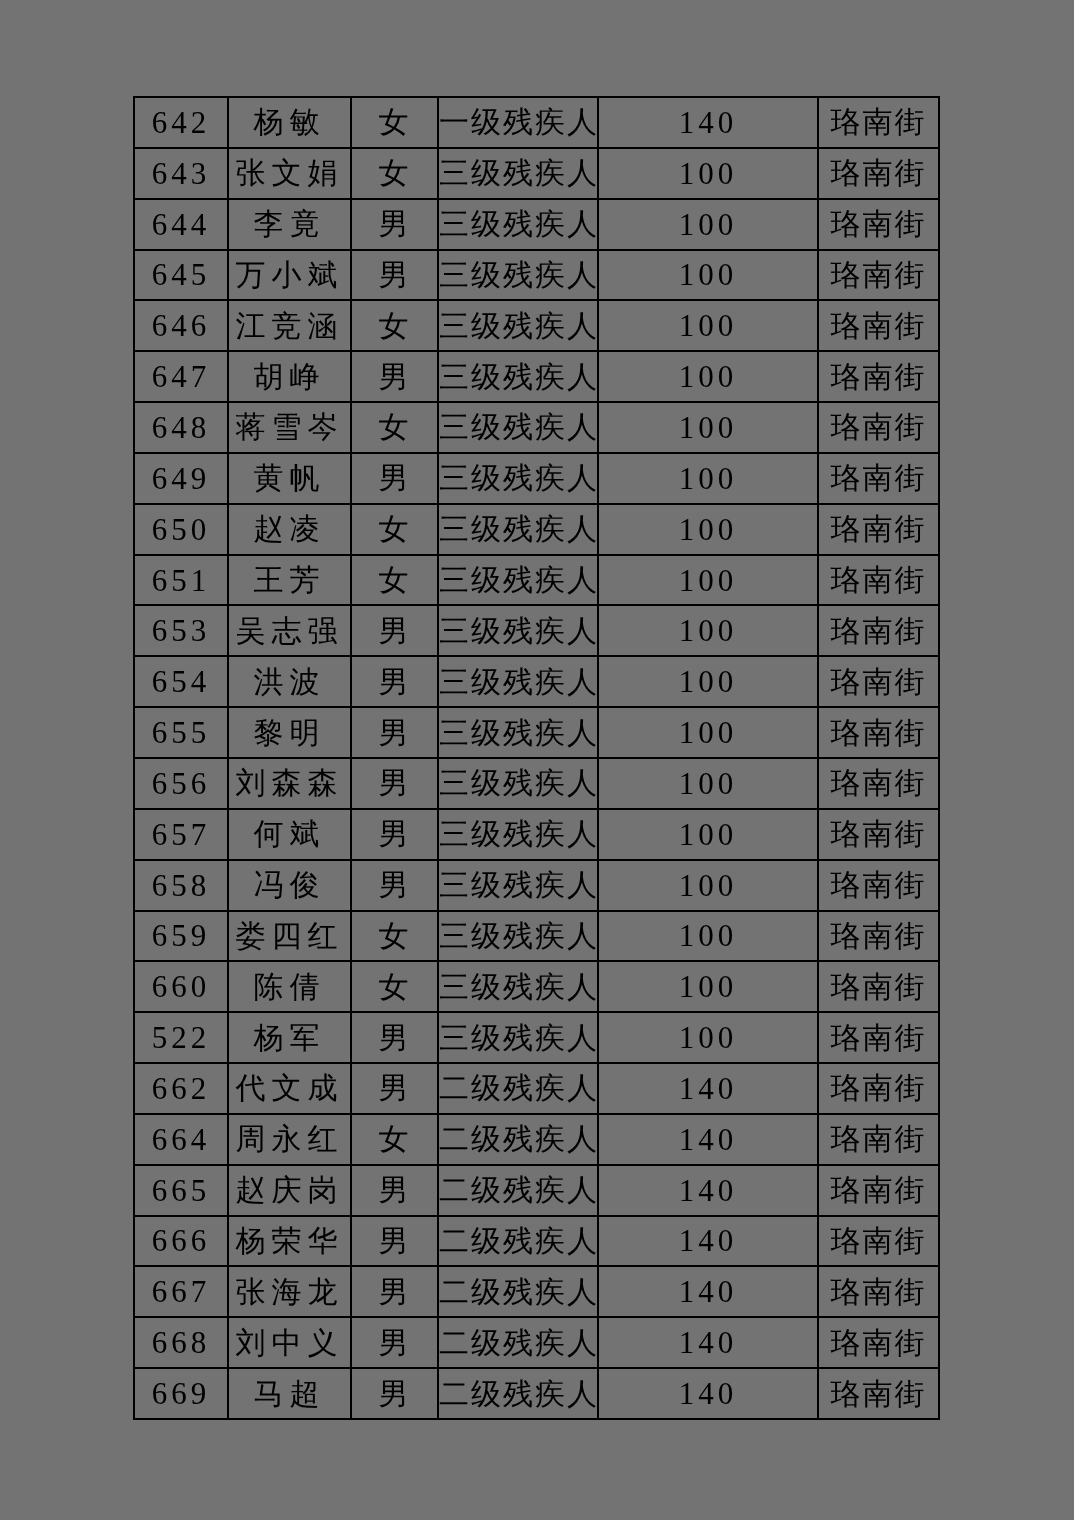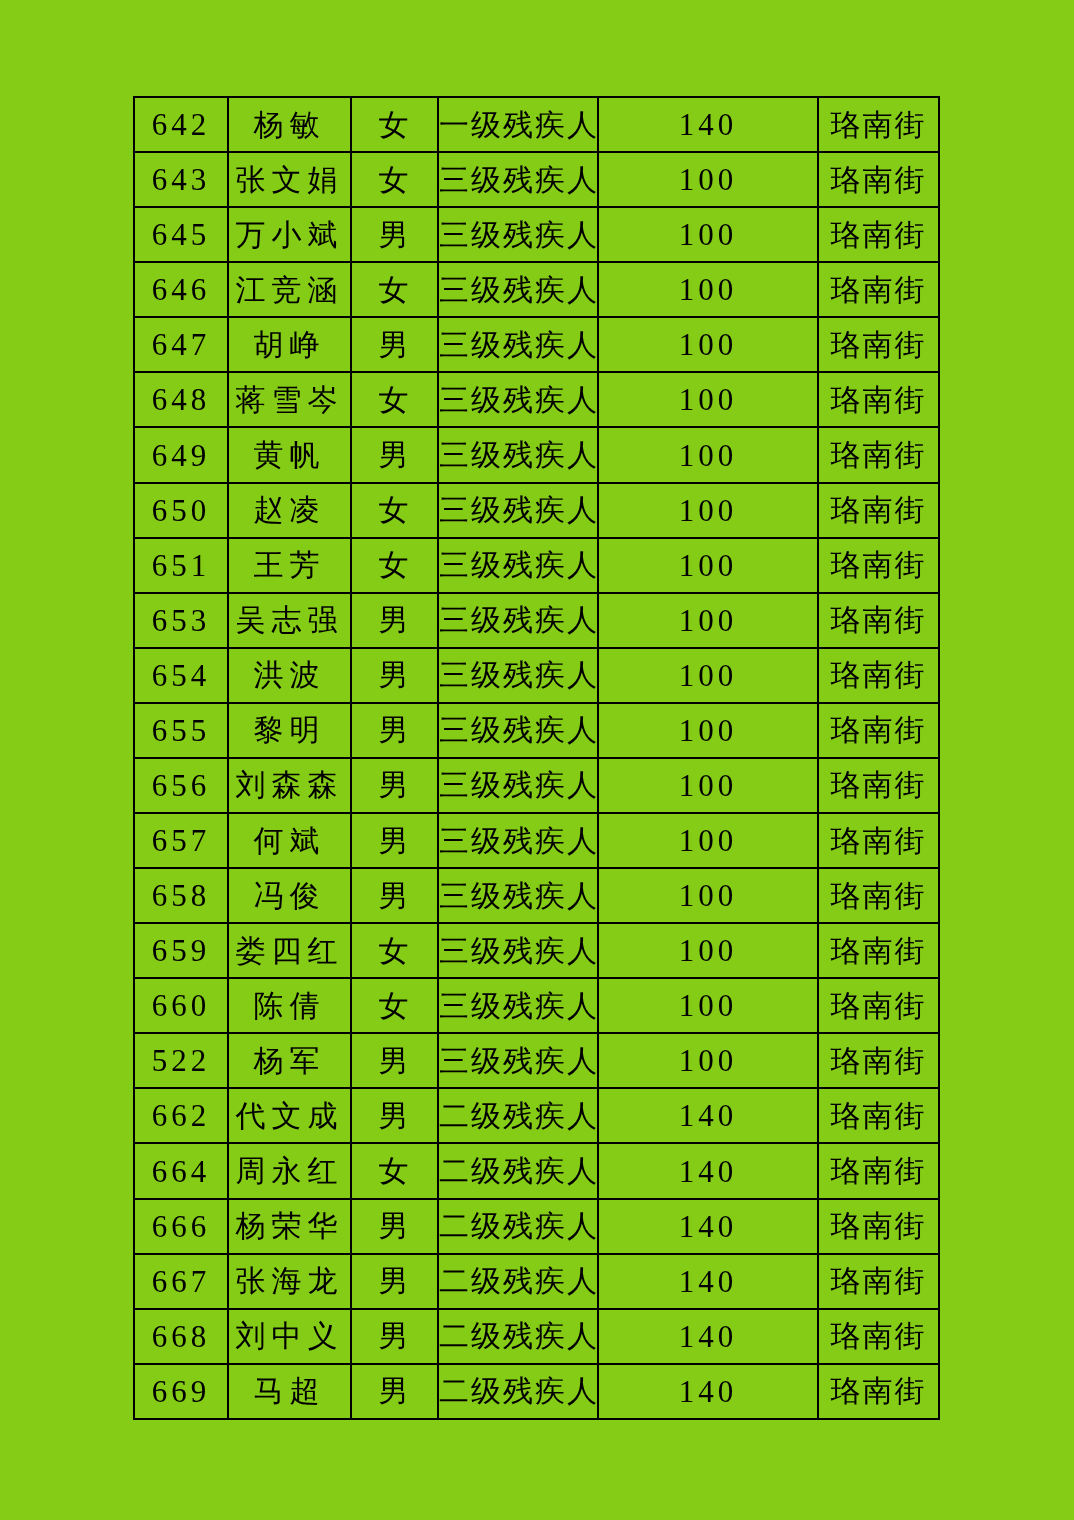--- a/index.html
+++ b/index.html
@@ -13,21 +13,21 @@
     background: #ffffff;
     font-family: "Liberation Serif", "DejaVu Serif", serif;
     color: #000000;
   }
   .doc-page {
     position: absolute;
     left: 0;
     top: 0;
     width: 1074px;
     height: 1520px;
-    background: #84cc16;
+    background: #737373;
     overflow: hidden;
   }
   table.roster {
     position: absolute;
     left: 133px;
     top: 96px;
     width: 805px;
     height: 1324px;
     border-collapse: collapse;
     table-layout: fixed;
@@ -85,20 +85,28 @@
 
   <tr>
     <td class="num">643</td>
     <td class="name">张文娟</td>
     <td class="gender">女</td>
     <td class="category">三级残疾人</td>
     <td class="num">100</td>
     <td class="street">珞南街</td>
   </tr>
 
+  <tr>
+    <td class="num">644</td>
+    <td class="name">李竟</td>
+    <td class="gender">男</td>
+    <td class="category">三级残疾人</td>
+    <td class="num">100</td>
+    <td class="street">珞南街</td>
+  </tr>
 
   <tr>
     <td class="num">645</td>
     <td class="name">万小斌</td>
     <td class="gender">男</td>
     <td class="category">三级残疾人</td>
     <td class="num">100</td>
     <td class="street">珞南街</td>
   </tr>
 
@@ -250,20 +258,28 @@
 
   <tr>
     <td class="num">664</td>
     <td class="name">周永红</td>
     <td class="gender">女</td>
     <td class="category">二级残疾人</td>
     <td class="num">140</td>
     <td class="street">珞南街</td>
   </tr>
 
+  <tr>
+    <td class="num">665</td>
+    <td class="name">赵庆岗</td>
+    <td class="gender">男</td>
+    <td class="category">二级残疾人</td>
+    <td class="num">140</td>
+    <td class="street">珞南街</td>
+  </tr>
 
   <tr>
     <td class="num">666</td>
     <td class="name">杨荣华</td>
     <td class="gender">男</td>
     <td class="category">二级残疾人</td>
     <td class="num">140</td>
     <td class="street">珞南街</td>
   </tr>
 

